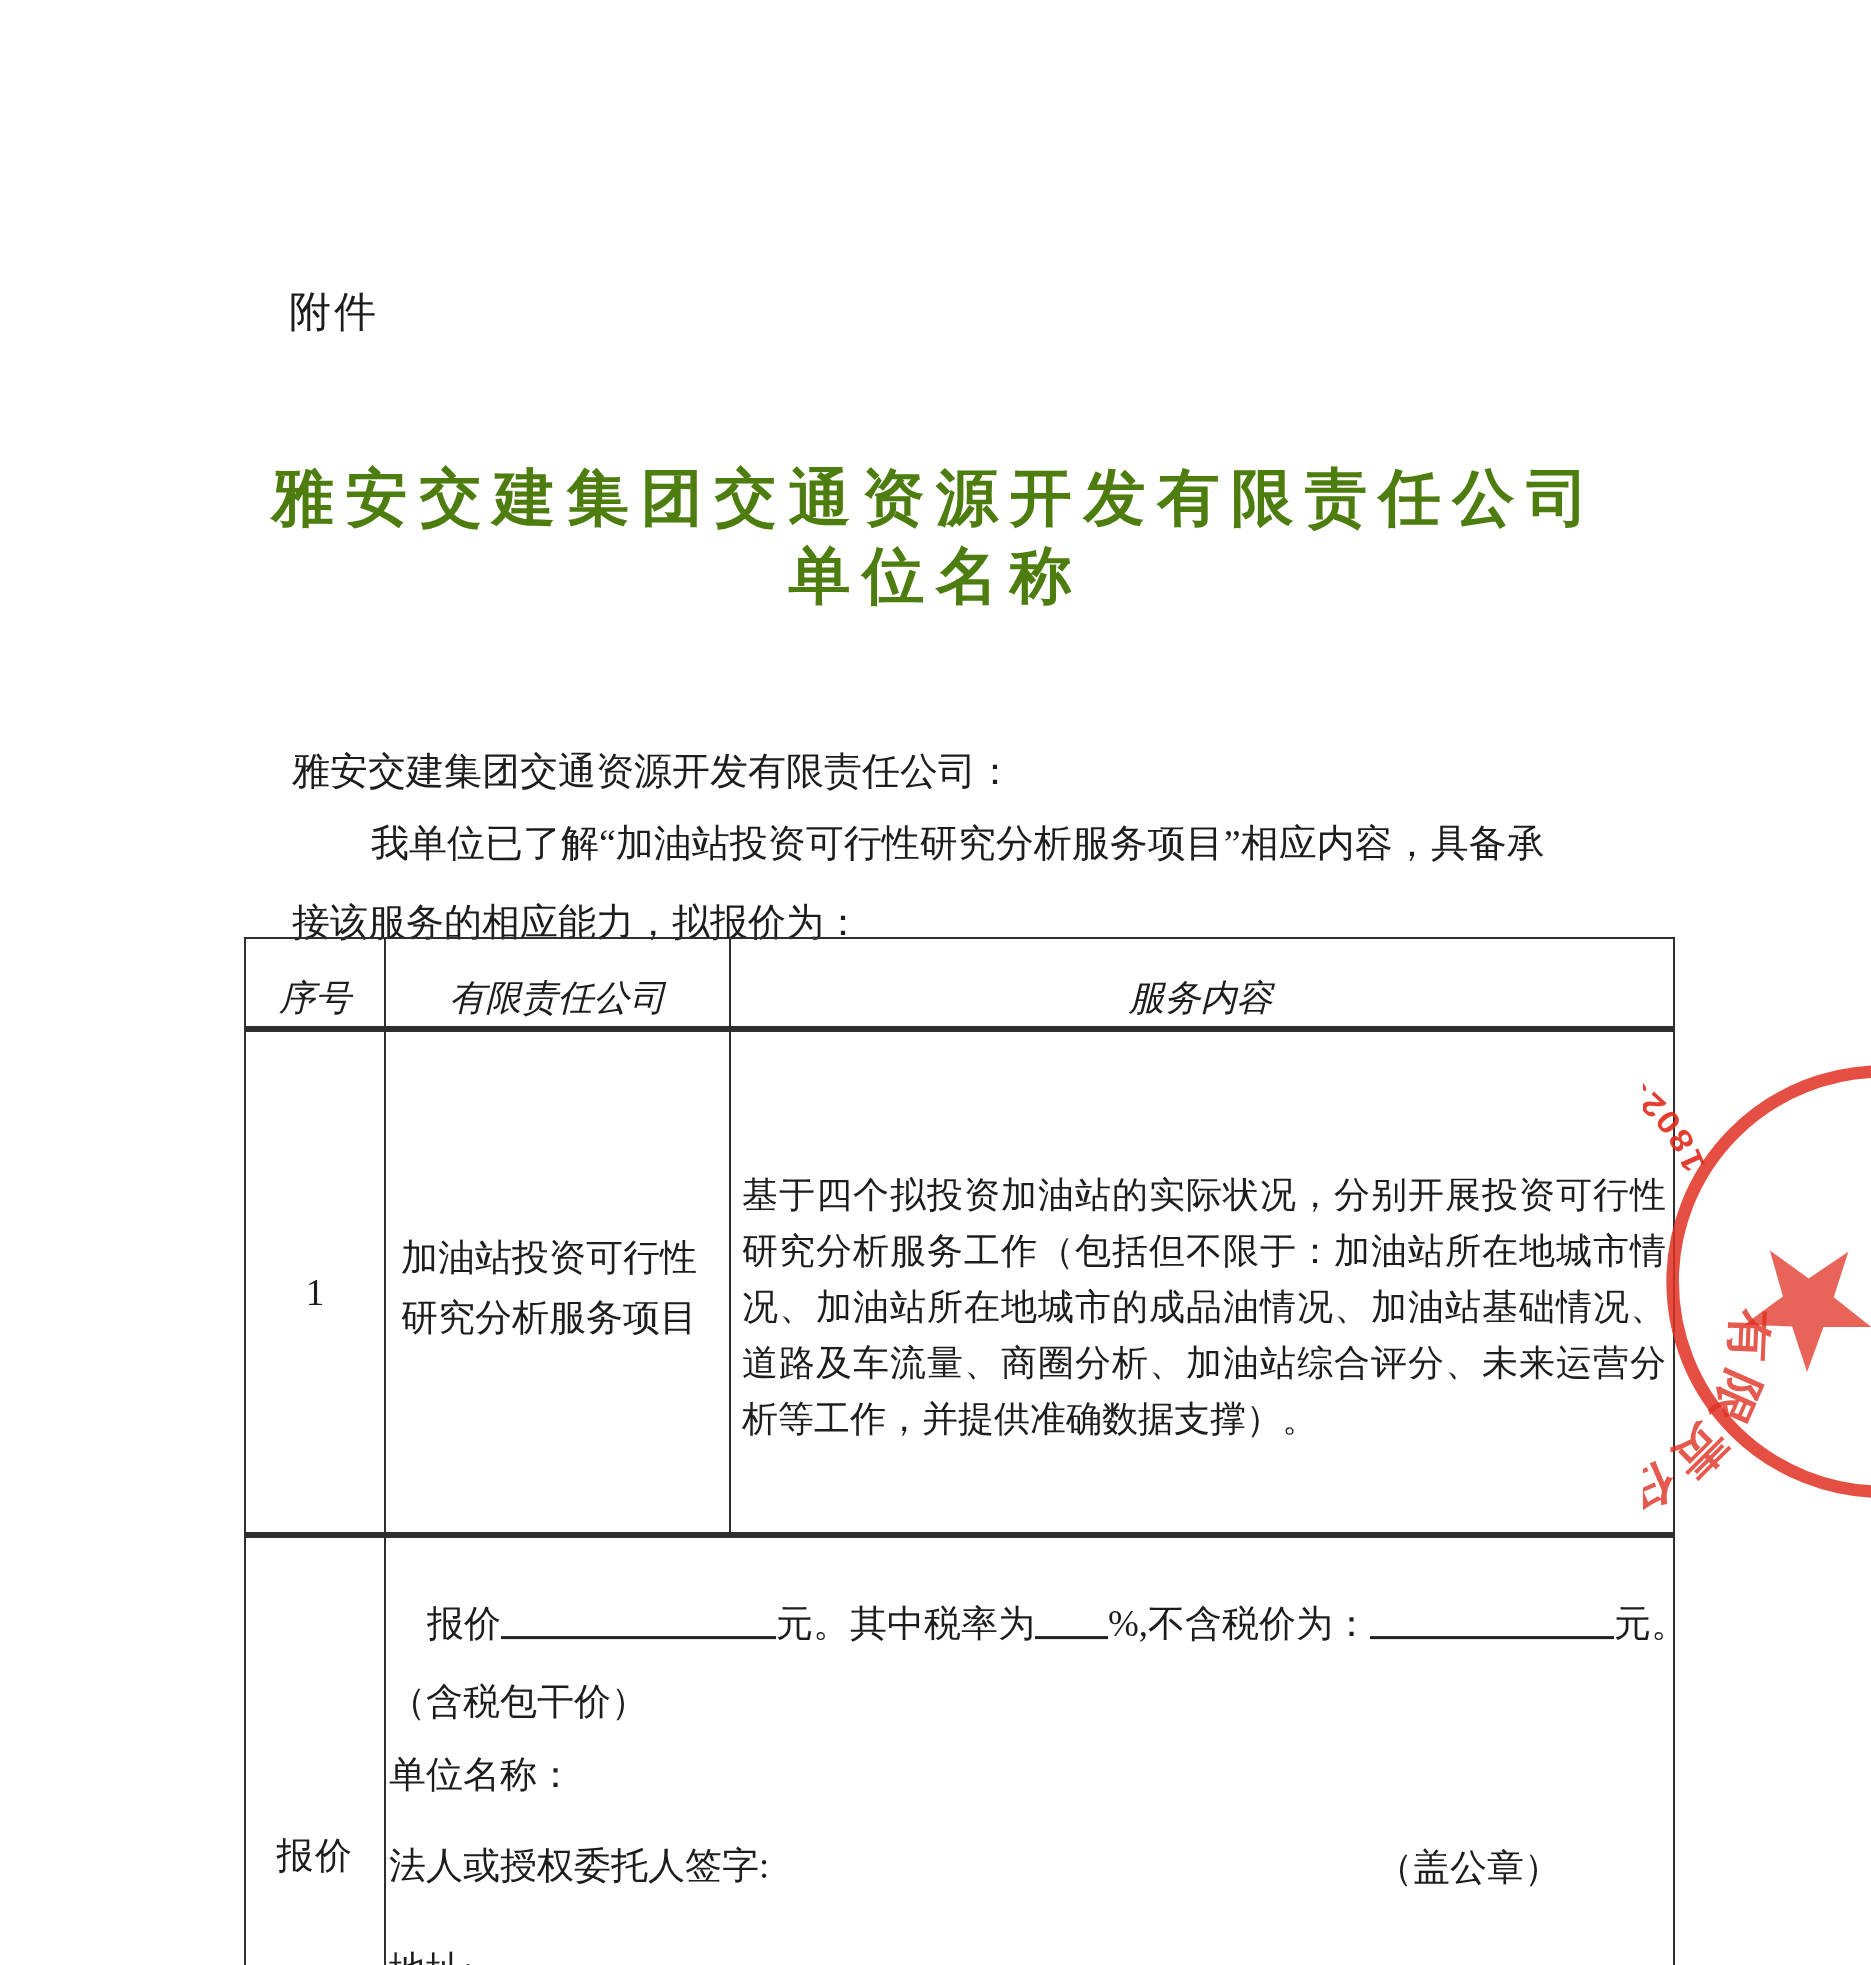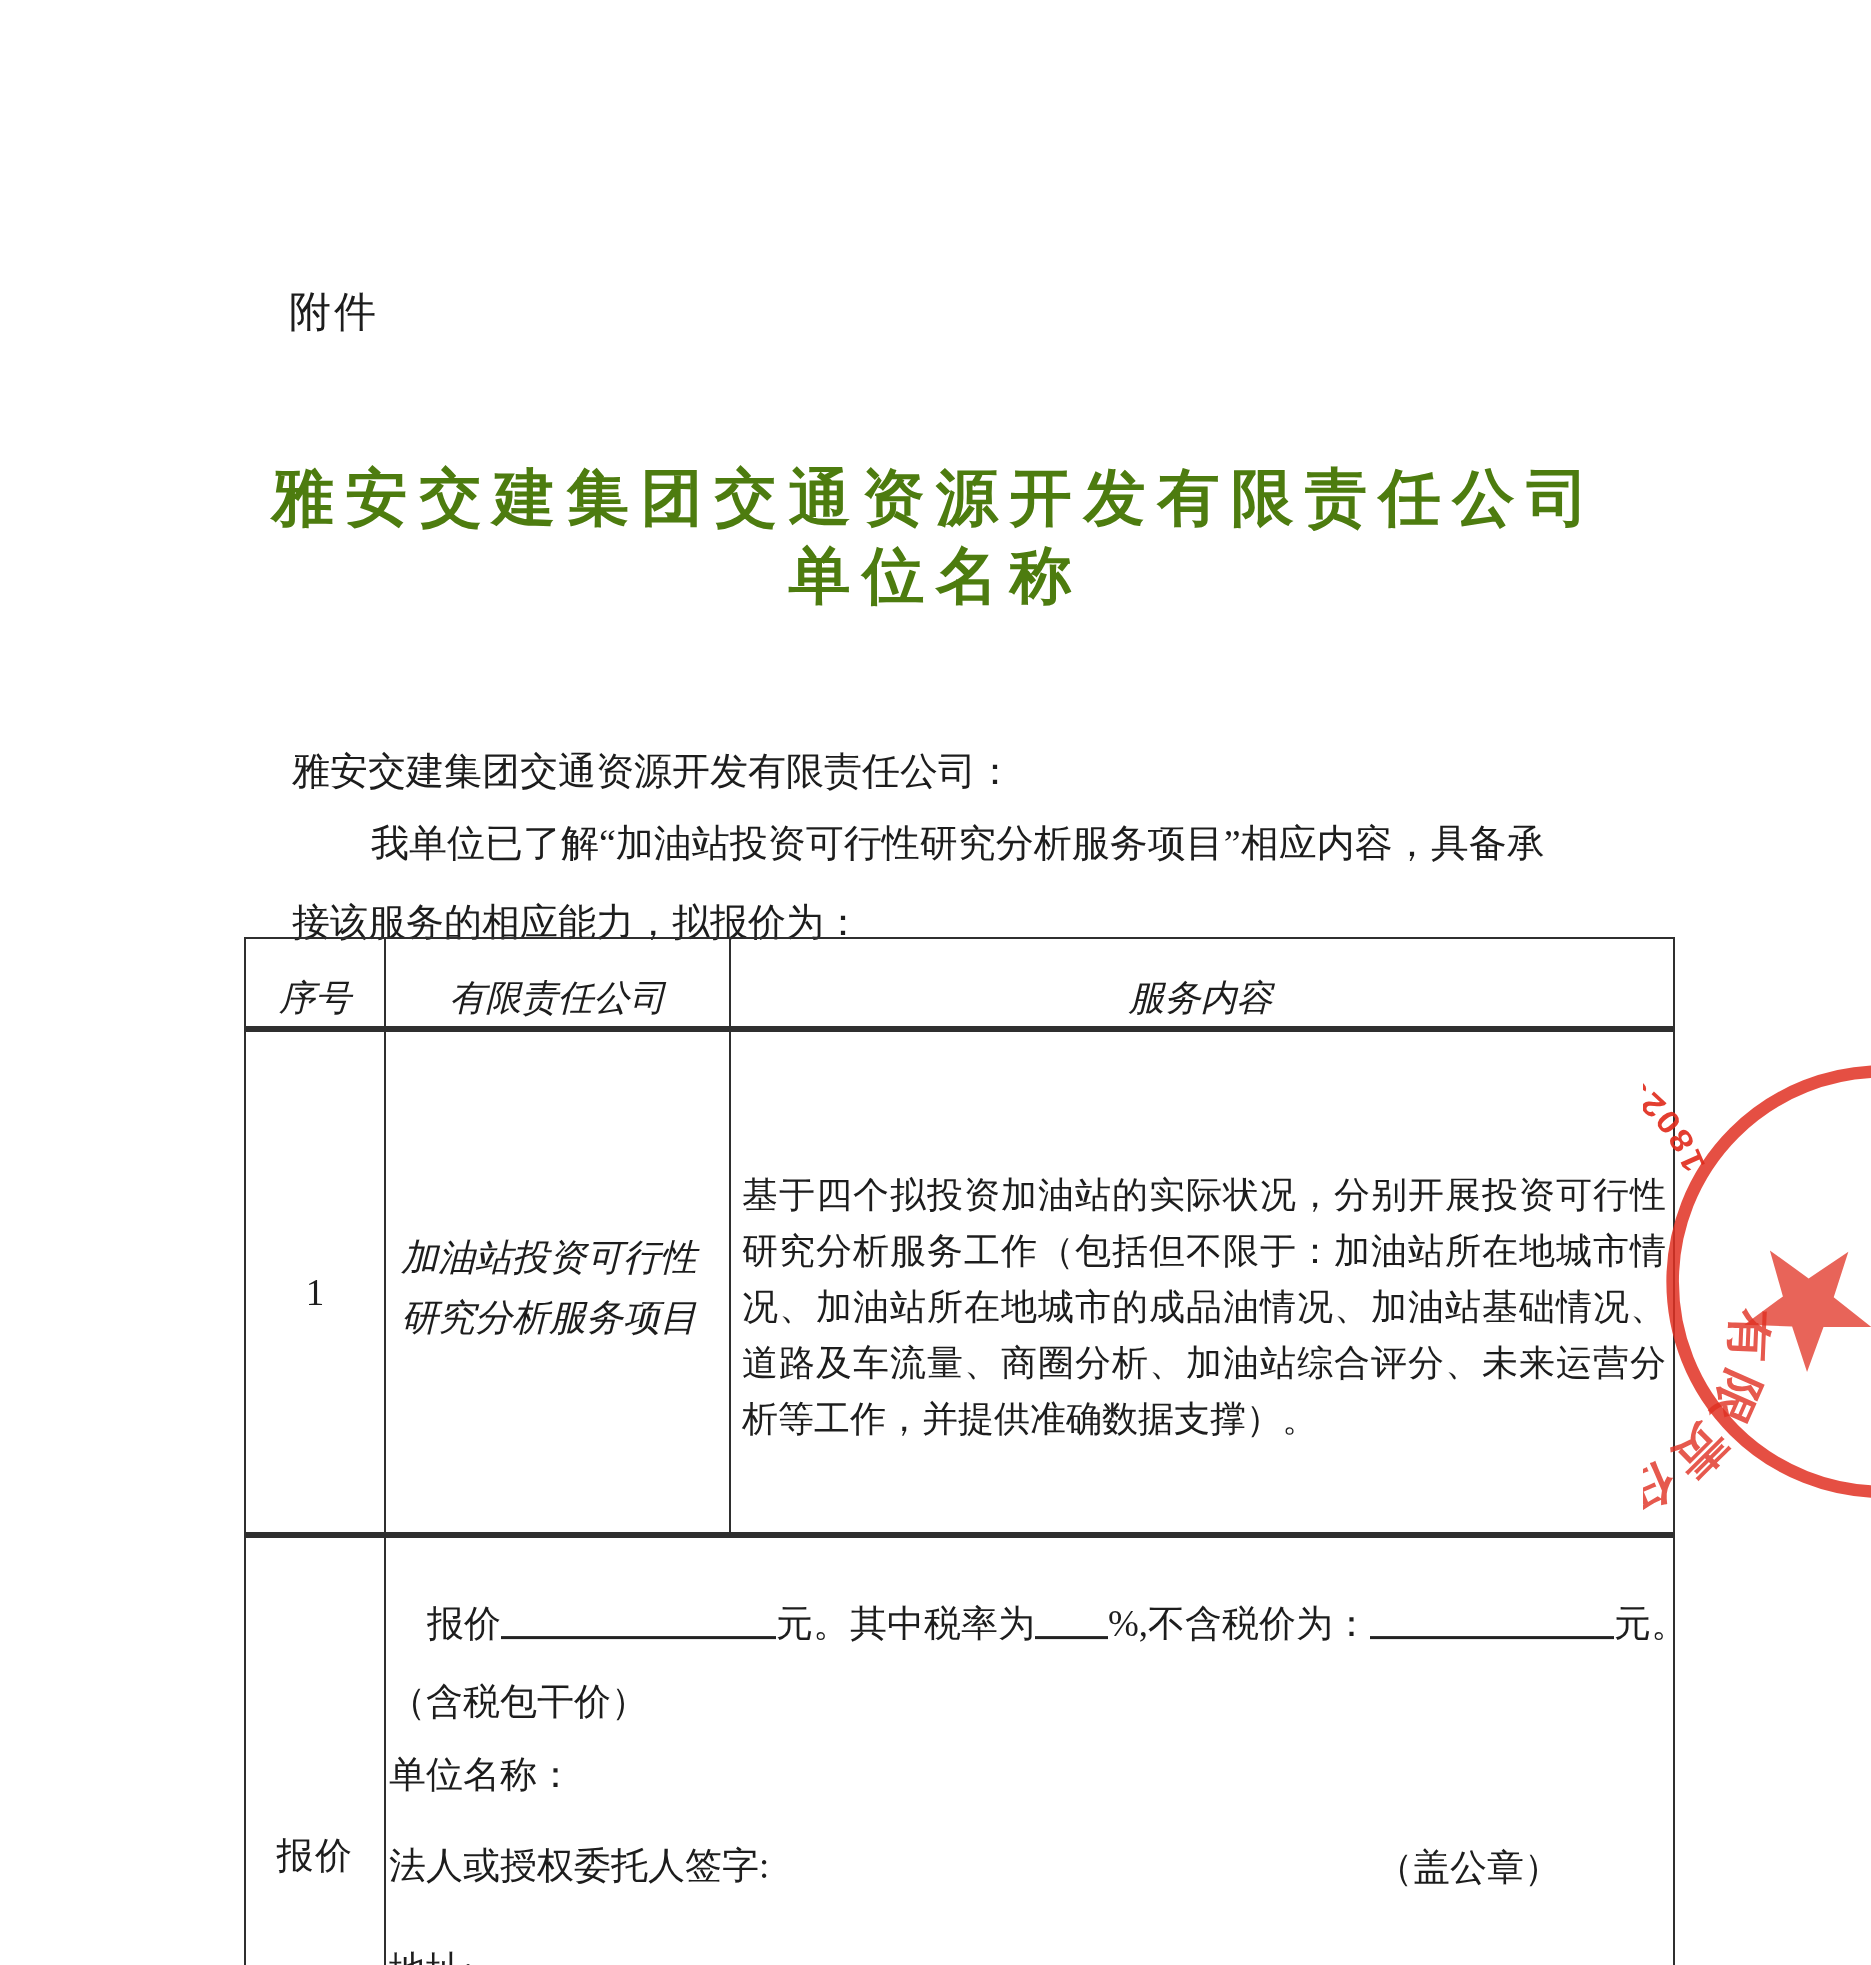--- a/index.html
+++ b/index.html
@@ -27,21 +27,21 @@
   .hl{position:absolute;left:0;right:0;background:#2f2f2f;}
   .hl-header{top:87px;height:6.3px;}
   .hl-row1{top:593px;height:5.5px;}
 
   .h-cell{position:absolute;top:38px;font-size:36px;line-height:43px;text-align:center;font-style:italic;}
   .h-no{left:0;width:138px;}
   .h-subject{left:140px;width:343px;}
   .h-service{left:487px;width:935px;}
 
   .cell-no{position:absolute;left:0;width:138px;top:332px;text-align:center;font-size:37px;}
-  .cell-subject{position:absolute;left:155px;top:289px;width:326px;font-size:37px;line-height:60px;font-style:italic;}
+  .cell-subject{position:absolute;left:155px;top:289px;width:326px;font-size:37px;line-height:60px;}
   .cell-service{
     position:absolute;left:496px;top:214px;width:924px;
     font-size:36px;line-height:56px;text-align:justify;text-justify:inter-ideograph;margin-top:14px;
   }
 
   .row-label{position:absolute;left:0;width:138px;top:892px;text-align:center;font-size:37px;letter-spacing:1.6px;}
   .q-line{position:absolute;left:143px;font-size:37px;white-space:nowrap;}
   .q-price{top:660px;margin-left:38px;}
   .q-taxnote{top:738px;}
   .q-company{top:811px;}

